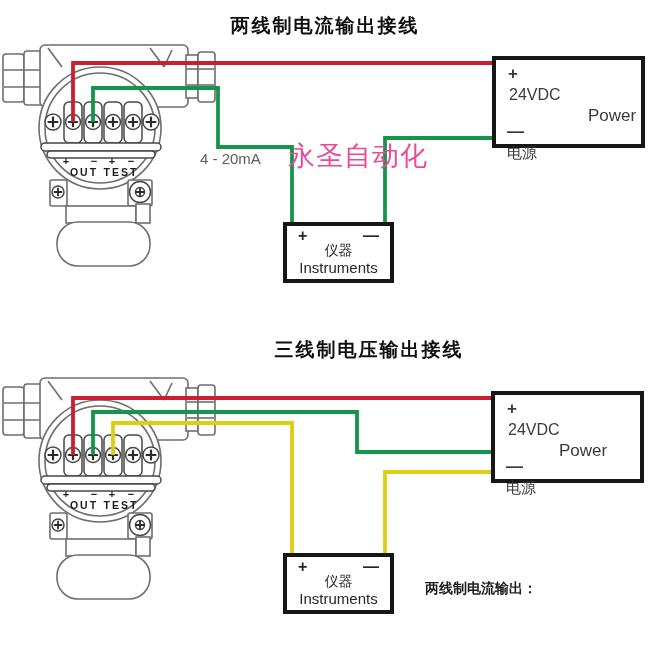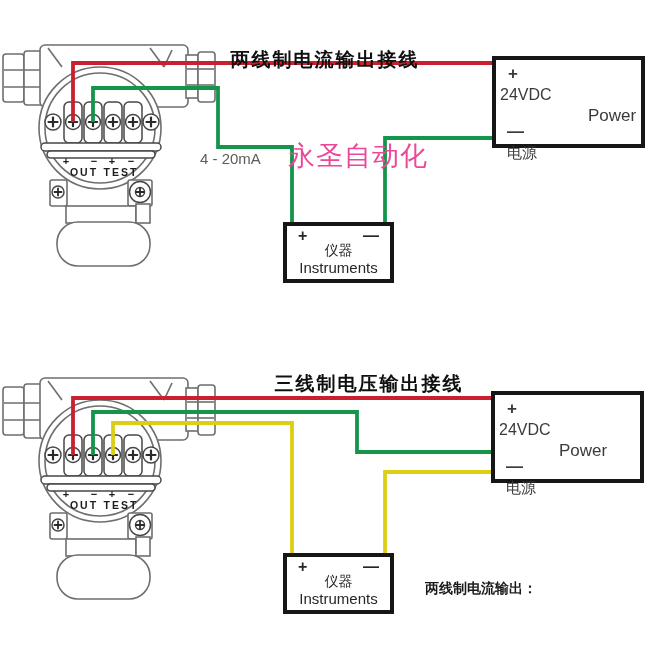--- a/index.html
+++ b/index.html
@@ -1,37 +1,37 @@
 <!DOCTYPE html>
 <html><head>
 <meta charset="utf-8">
 <style>
   html,body{margin:0;padding:0;background:#fff;}
   .stage{position:relative;width:650px;height:652px;background:#ffffff;overflow:hidden;
          font-family:"Liberation Sans","DejaVu Sans",sans-serif;}
   .title{position:absolute;left:0;width:650px;text-align:center;font-weight:bold;
-         font-size:19px;letter-spacing:2px;color:#101010;z-index:4;margin-top:34px;}
+         font-size:19px;letter-spacing:2px;color:#101010;z-index:4;}
   .t1{top:13px;} .t2{top:337px;padding-left:44px;}
   .transmitter{position:absolute;z-index:1;}
   .tx1{left:0;top:40px;} .tx2{left:0;top:373px;}
   .art{stroke:#6e6e6e;fill:#ffffff;stroke-width:1.6;}
   .artd{stroke:#474747;fill:#ffffff;stroke-width:1.5;}
   .cross{stroke:#2b2b2b;stroke-width:2.2;stroke-linecap:round;}
   .crs{stroke:#2b2b2b;stroke-width:1.8;stroke-linecap:round;}
   .tlabel{font-family:"Liberation Sans","DejaVu Sans",sans-serif;font-weight:bold;
           font-size:11px;fill:#1c1c1c;}
   .tword{font-family:"Liberation Sans","DejaVu Sans",sans-serif;font-weight:bold;
          font-size:10.5px;letter-spacing:2px;fill:#1c1c1c;}
   .wires{position:absolute;left:0;top:0;z-index:2;}
   .wires polyline{fill:none;stroke-width:3.8;}
   .pbox{position:absolute;width:153px;height:92px;border:4px solid #161616;background:#fff;
         box-sizing:border-box;color:#3a3a3a;z-index:3;}
   .p1{left:492px;top:56px;} .p2{left:491px;top:391px;}
   .pb-plus{position:absolute;left:12px;top:4px;font-size:17px;font-weight:bold;}
-  .pb-v{position:absolute;left:4px;top:26px;font-size:16px;}
+  .pb-v{position:absolute;left:13px;top:26px;font-size:16px;}
   .pb-cn{position:absolute;left:11px;top:48px;font-size:15px;margin-top:36px;}
   .pb-en{position:absolute;top:46px;font-size:17px;}
   .p1 .pb-en{left:92px;} .p2 .pb-en{left:64px;}
   .pb-minus{position:absolute;left:11px;top:62px;font-size:17px;font-weight:bold;}
   .ibox{position:absolute;width:111px;height:61px;border:4px solid #161616;background:#fff;
         box-sizing:border-box;color:#262626;z-index:3;}
   .i1{left:283px;top:222px;} .i2{left:283px;top:553px;}
   .ib-plus{position:absolute;left:11px;top:1px;font-size:16px;font-weight:bold;}
   .ib-minus{position:absolute;right:11px;top:1px;font-size:16px;font-weight:bold;}
   .ib-cn{position:absolute;left:0;width:100%;text-align:center;top:16px;font-size:14px;}

